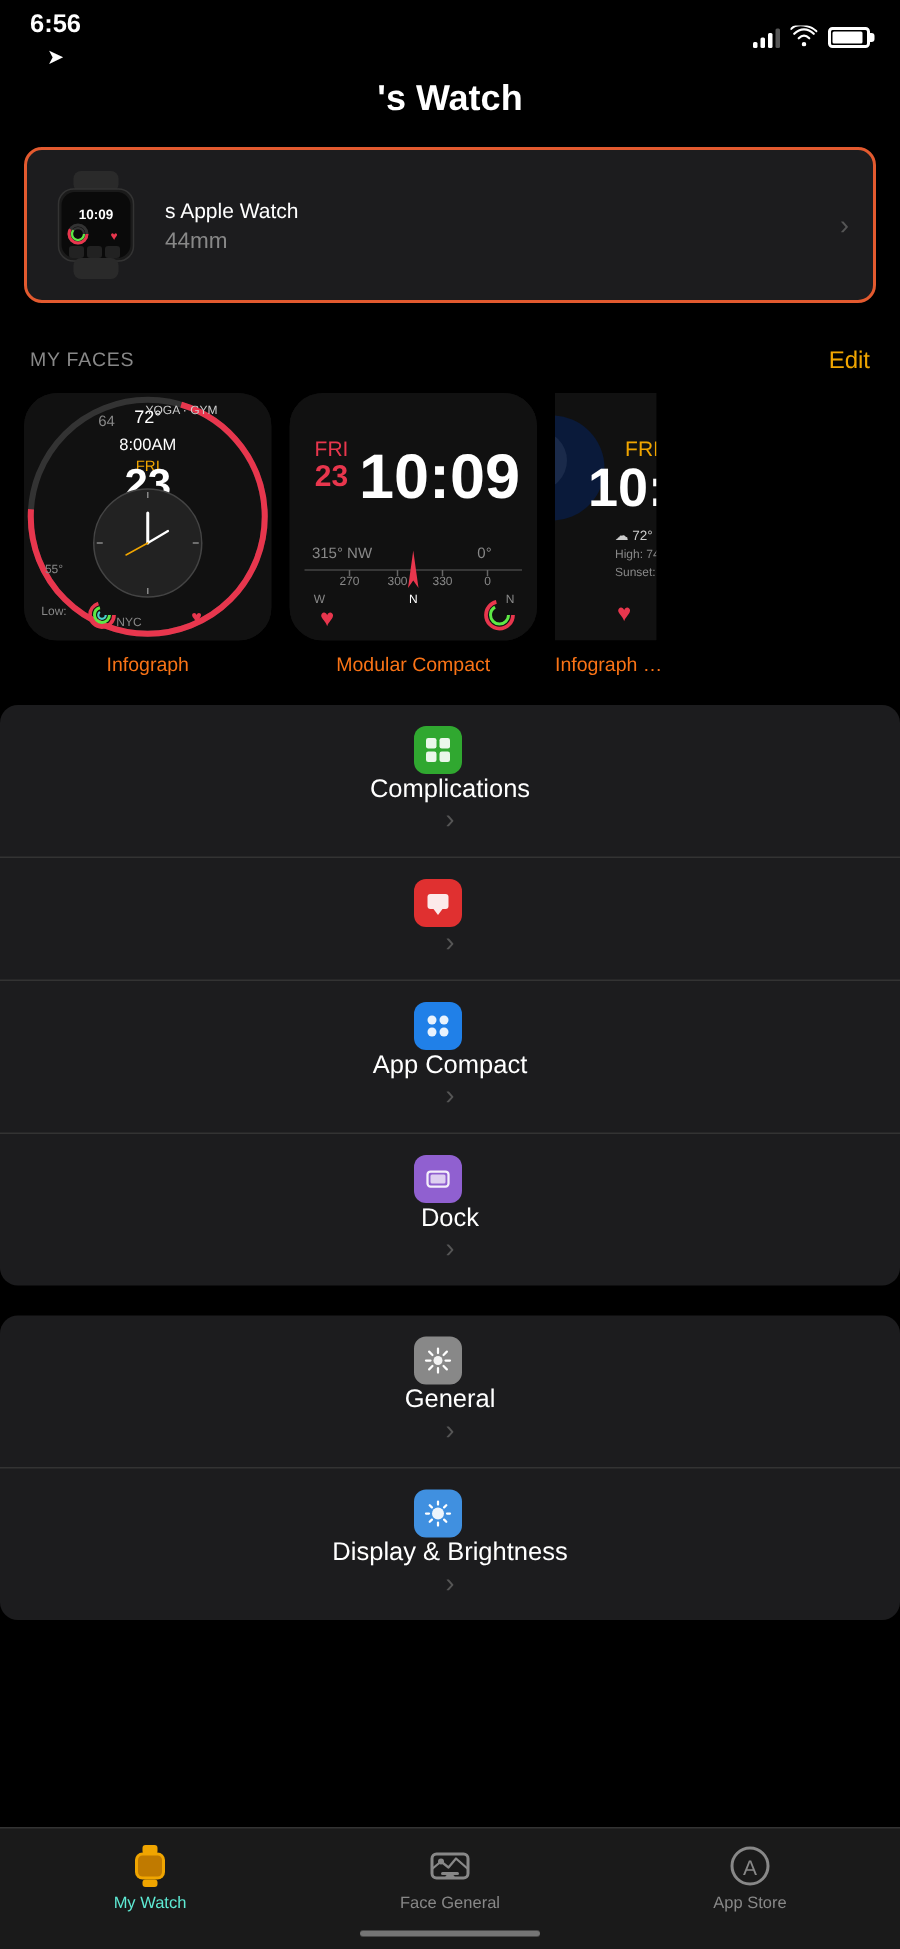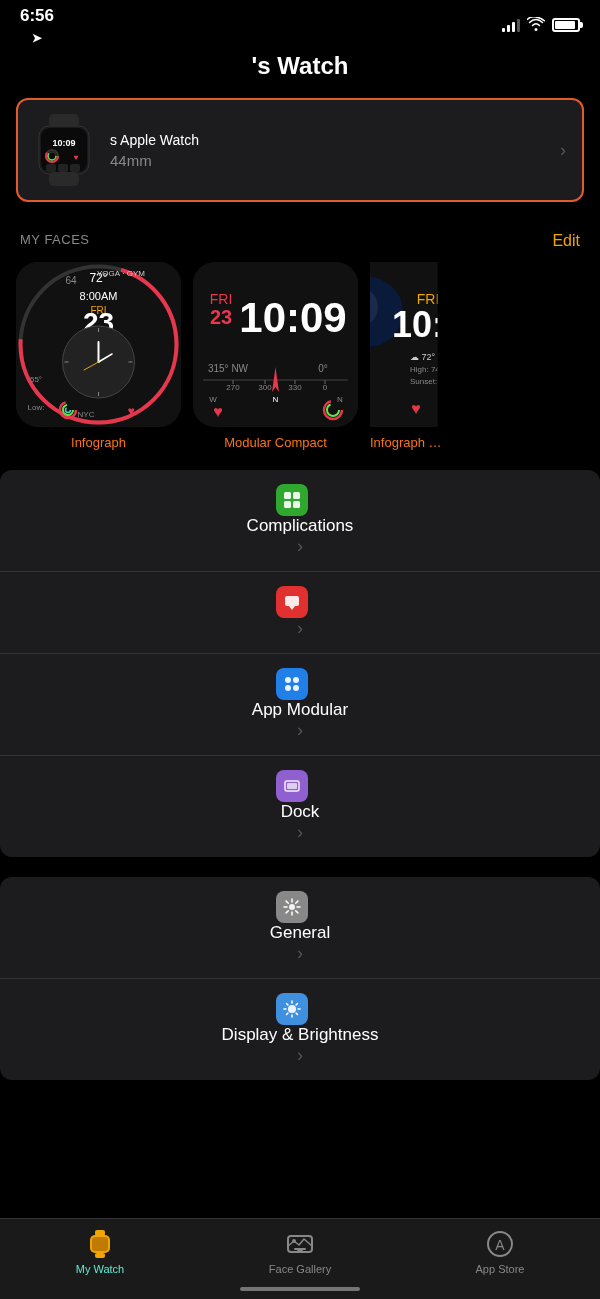--- a/index.html
+++ b/index.html
@@ -494,21 +494,21 @@
 
       <div class="settings-item">
         <div class="settings-icon" style="background:#2080e8;">
           <svg width="20" height="20" viewBox="0 0 20 20">
             <circle cx="6" cy="6" r="3" fill="#fff" opacity="0.9"></circle>
             <circle cx="14" cy="6" r="3" fill="#fff" opacity="0.9"></circle>
             <circle cx="6" cy="14" r="3" fill="#fff" opacity="0.9"></circle>
             <circle cx="14" cy="14" r="3" fill="#fff" opacity="0.9"></circle>
           </svg>
         </div>
-        <span class="settings-label">App Modular</span>
+        <span class="settings-label">App Compact</span>
         <span class="settings-chevron">›</span>
       </div>
 
       <div class="settings-item">
         <div class="settings-icon" style="background:#9060d0;">
           <svg width="20" height="20" viewBox="0 0 20 20">
             <rect x="3" y="5" width="14" height="10" rx="2" fill="none" stroke="#fff" stroke-width="1.5" opacity="0.9"></rect>
             <rect x="5" y="7" width="10" height="6" rx="1" fill="#fff" opacity="0.7"></rect>
           </svg>
         </div>
@@ -570,21 +570,21 @@
   <div class="tab-item tab-inactive">
     <div class="tab-icon">
       <svg width="28" height="28" viewBox="0 0 28 28">
         <rect x="2" y="6" width="24" height="16" rx="3" fill="none" stroke="#888" stroke-width="2"></rect>
         <polyline points="2,16 8,11 13,15 18,9 26,16" fill="none" stroke="#888" stroke-width="1.5" stroke-linejoin="round"></polyline>
         <rect x="8" y="18" width="12" height="2" rx="1" fill="#888"></rect>
         <rect x="11" y="20" width="6" height="2" rx="1" fill="#888"></rect>
         <circle cx="8" cy="11" r="2" fill="#888"></circle>
       </svg>
     </div>
-    <span class="tab-label tab-inactive">Face Gallery</span>
+    <span class="tab-label tab-inactive">Face General</span>
   </div>
 
   <div class="tab-item tab-inactive">
     <div class="tab-icon">
       <svg width="28" height="28" viewBox="0 0 28 28">
         <circle cx="14" cy="14" r="12" fill="none" stroke="#888" stroke-width="2"></circle>
         <text x="14" y="20" text-anchor="middle" fill="#888" font-size="14" font-family="Arial">A</text>
       </svg>
     </div>
     <span class="tab-label tab-inactive">App Store</span>

